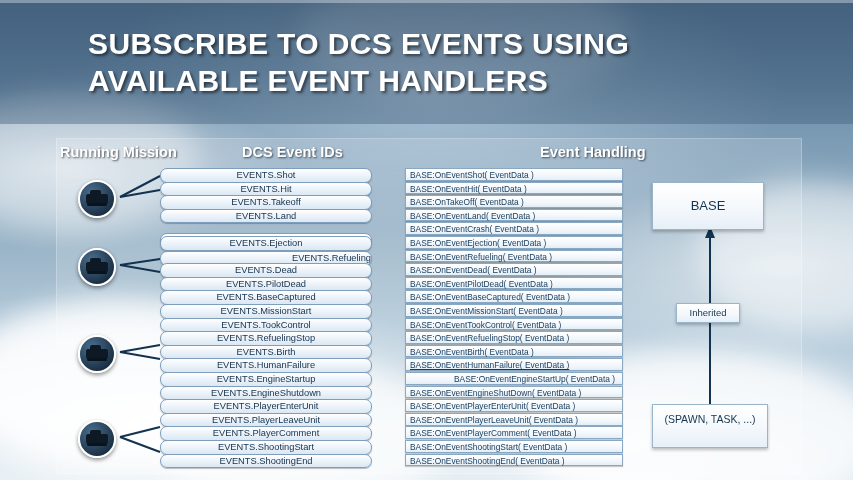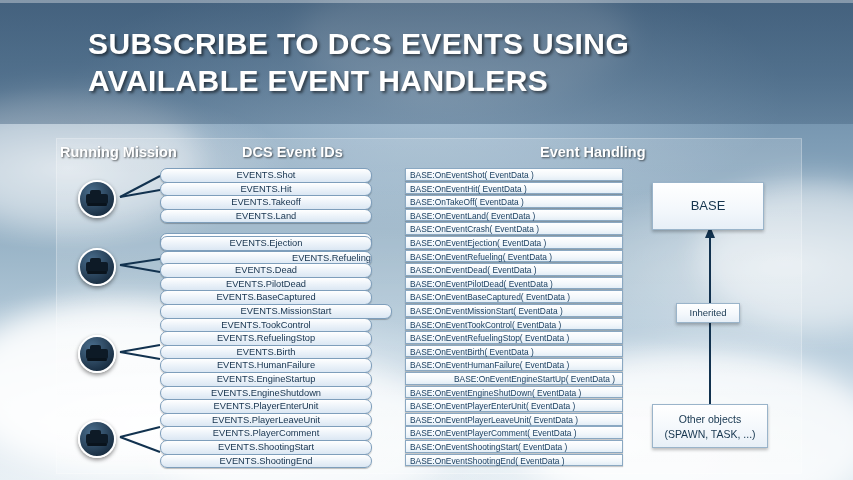--- a/index.html
+++ b/index.html
@@ -161,21 +161,21 @@
       <div class="pill" style="top: 168px;">EVENTS.Shot</div>
       <div class="pill" style="top: 181.6px;">EVENTS.Hit</div>
       <div class="pill" style="top: 195.2px;">EVENTS.Takeoff</div>
       <div class="pill" style="top: 208.8px;">EVENTS.Land</div>
       <div class="pill" style="top: 233px;">EVENTS.Crash</div>
       <div class="pill" style="top: 236px;">EVENTS.Ejection</div>
       <div class="pill" style="top: 251px; text-align: right;">EVENTS.Refueling</div>
       <div class="pill" style="top: 263.2px;">EVENTS.Dead</div>
       <div class="pill" style="top: 276.8px;">EVENTS.PilotDead</div>
       <div class="pill" style="top: 290.4px;">EVENTS.BaseCaptured</div>
-      <div class="pill" style="top: 304px; padding-left: 20px;">EVENTS.MissionStart</div>
+      <div class="pill" style="top: 304px;">EVENTS.MissionStart</div>
       <div class="pill" style="top: 317.6px;">EVENTS.TookControl</div>
       <div class="pill" style="top: 331.2px;">EVENTS.RefuelingStop</div>
       <div class="pill" style="top: 344.8px;">EVENTS.Birth</div>
       <div class="pill" style="top: 358.4px;">EVENTS.HumanFailure</div>
       <div class="pill" style="top: 372px;">EVENTS.EngineStartup</div>
       <div class="pill" style="top: 385.6px;">EVENTS.EngineShutdown</div>
       <div class="pill" style="top: 399.2px;">EVENTS.PlayerEnterUnit</div>
       <div class="pill" style="top: 412.8px;">EVENTS.PlayerLeaveUnit</div>
       <div class="pill" style="top: 426.4px;">EVENTS.PlayerComment</div>
       <div class="pill" style="top: 440px;">EVENTS.ShootingStart</div>
@@ -189,30 +189,29 @@
       <div class="hbox" style="top: 222.4px;">BASE:OnEventCrash( EventData )</div>
       <div class="hbox" style="top: 236px;">BASE:OnEventEjection( EventData )</div>
       <div class="hbox" style="top: 249.6px;">BASE:OnEventRefueling( EventData )</div>
       <div class="hbox" style="top: 263.2px;">BASE:OnEventDead( EventData )</div>
       <div class="hbox" style="top: 276.8px;">BASE:OnEventPilotDead( EventData )</div>
       <div class="hbox" style="top: 290.4px;">BASE:OnEventBaseCaptured( EventData )</div>
       <div class="hbox" style="top: 304px;">BASE:OnEventMissionStart( EventData )</div>
       <div class="hbox" style="top: 317.6px;">BASE:OnEventTookControl( EventData )</div>
       <div class="hbox" style="top: 331.2px;">BASE:OnEventRefuelingStop( EventData )</div>
       <div class="hbox" style="top: 344.8px;">BASE:OnEventBirth( EventData )</div>
-      <div class="hbox" style="top: 358.4px;">BASE:OnEventHumanFailure( EventData )</div>
+      <div class="hbox" style="top: 358.4px; text-decoration: underline;">BASE:OnEventHumanFailure( EventData )</div>
       <div class="hbox" style="top: 372px; padding-left: 48px;">BASE:OnEventEngineStartUp( EventData )</div>
       <div class="hbox" style="top: 385.6px;">BASE:OnEventEngineShutDown( EventData )</div>
       <div class="hbox" style="top: 399.2px;">BASE:OnEventPlayerEnterUnit( EventData )</div>
       <div class="hbox" style="top: 413px;">BASE:OnEventPlayerLeaveUnit( EventData )</div>
       <div class="hbox" style="top: 426.4px;">BASE:OnEventPlayerComment( EventData )</div>
       <div class="hbox" style="top: 440px;">BASE:OnEventShootingStart( EventData )</div>
       <div class="hbox" style="top: 453.6px;">BASE:OnEventShootingEnd( EventData )</div>
     </div>
 
   <div class="rbox base-box">BASE</div>
   <div class="rbox inherited-box">Inherited</div>
   <div class="rbox other-box">
-    <div>Other objects</div>
     <div>(SPAWN, TASK, ...)</div>
   </div>
 
 </div>
 
 </body></html>

